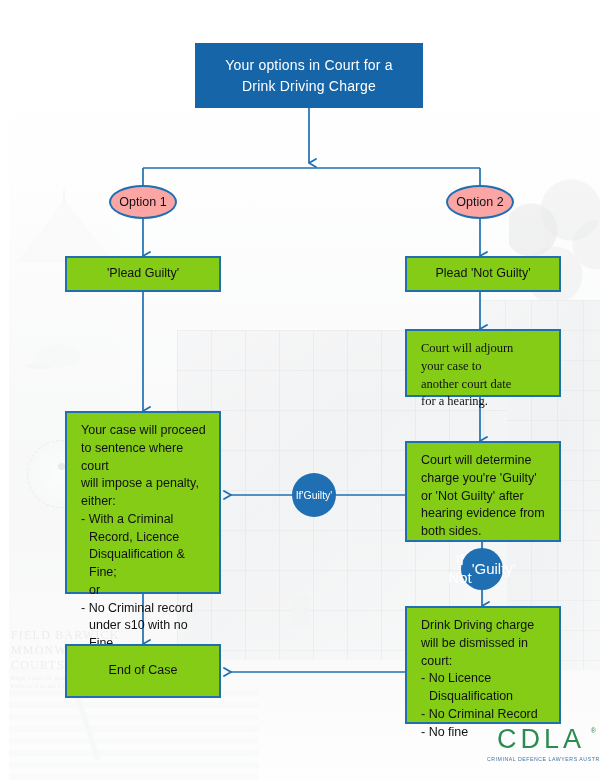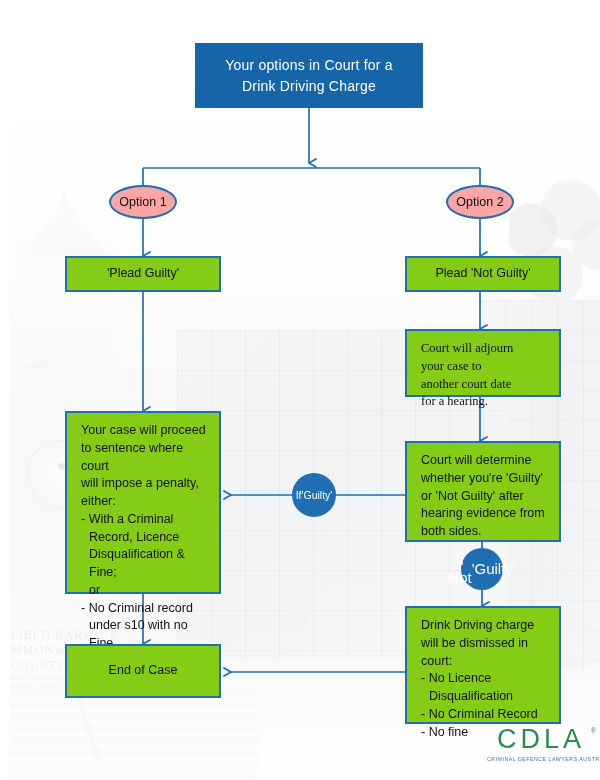--- a/index.html
+++ b/index.html
@@ -298,21 +298,21 @@
 
     <div class="node left" style="left:396px; top:329px; width:156px; height:68px;font-family:Liberation Serif, serif;">
       <span class="bullet-line">Court will adjourn</span>
       <span class="bullet-line">your case to</span>
       <span class="bullet-line">another court date</span>
       <span class="bullet-line">for a hearing.</span>
     </div>
 
     <div class="node left" style="left:396px; top:441px; width:156px; height:101px;">
       <span class="bullet-line">Court will determine</span>
-      <span class="bullet-line">whether you're 'Guilty'</span>
+      <span class="bullet-line">charge you're 'Guilty'</span>
       <span class="bullet-line">or 'Not Guilty' after</span>
       <span class="bullet-line">hearing evidence from</span>
       <span class="bullet-line">both sides.</span>
     </div>
 
     <div class="node left" style="left:56px; top:411px; width:156px; height:183px;">
       <span class="bullet-line">Your case will proceed</span>
       <span class="bullet-line">to sentence where court</span>
       <span class="bullet-line">will impose a penalty,</span>
       <span class="bullet-line">either:</span>

